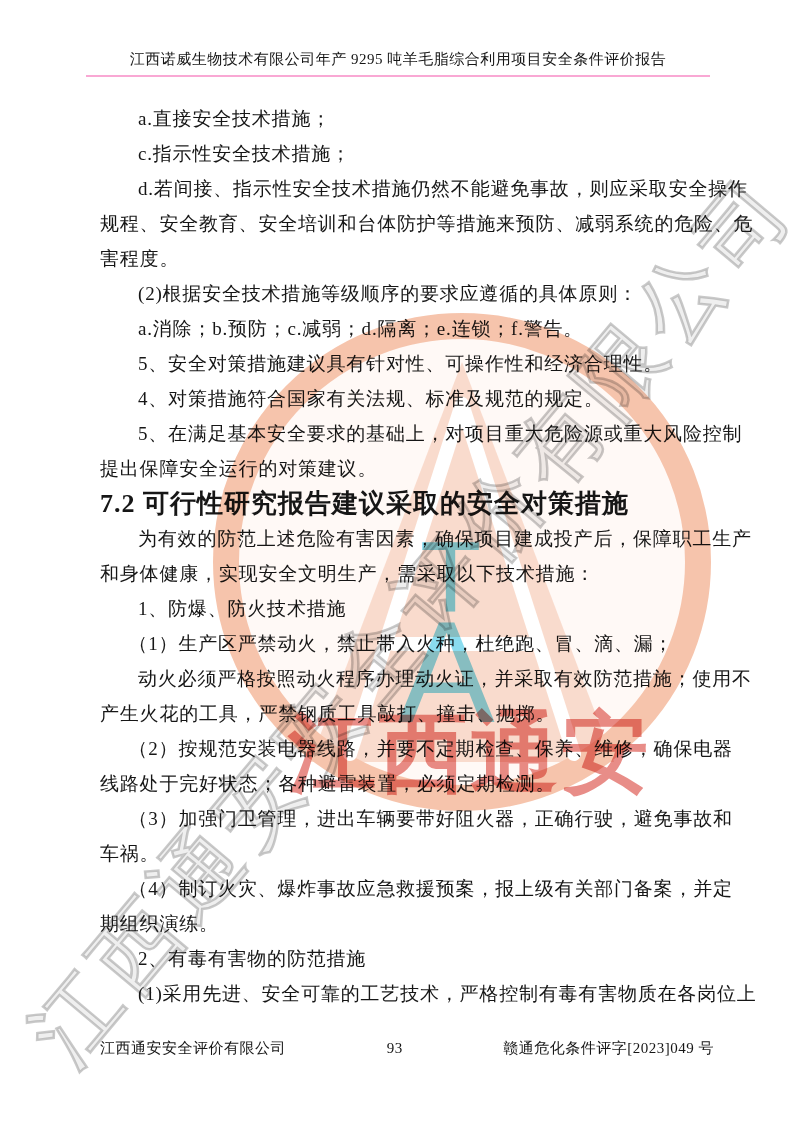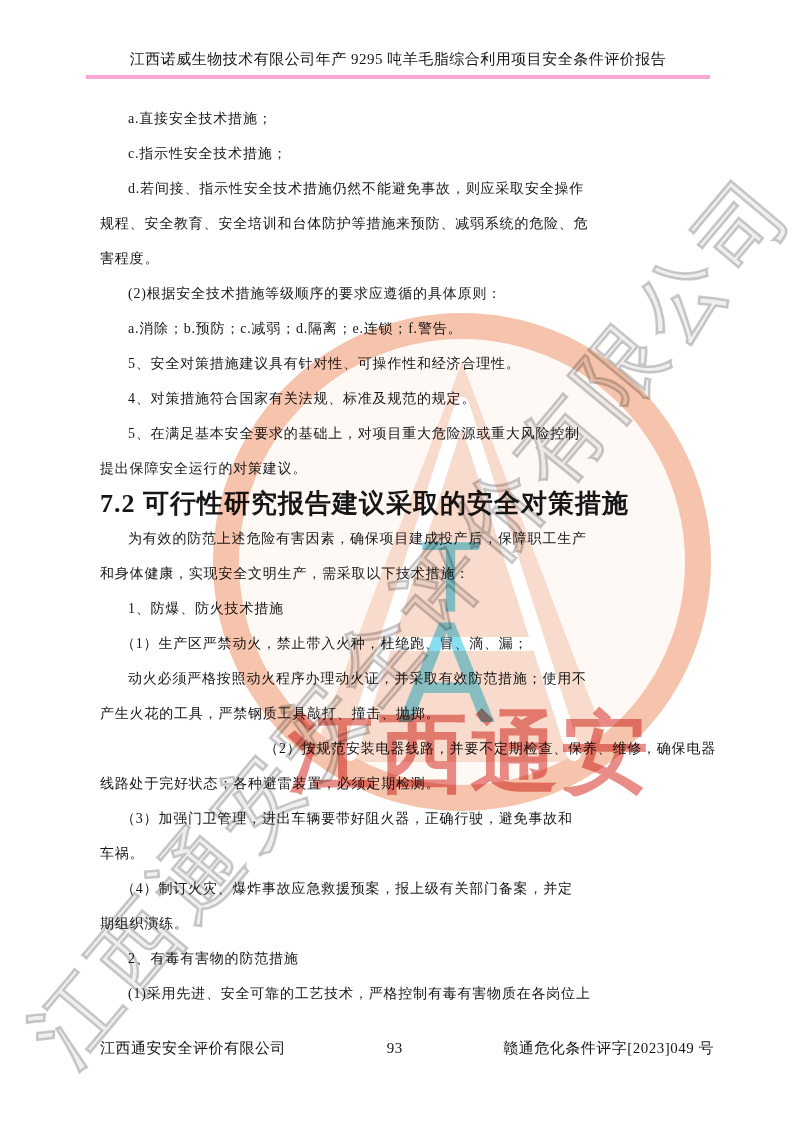--- a/index.html
+++ b/index.html
@@ -5,26 +5,26 @@
   html,body { margin:0; padding:0; background:#e8e8e8; }
   .page {
     position:relative; width:794px; height:1123px; margin:0 auto;
     background:#ffffff; overflow:hidden;
     font-family:"Liberation Serif","DejaVu Serif",serif; color:#161616;
   }
   
   .header {
     position:absolute; top:50px; left:86px; width:624px;
     text-align:center; font-size:15px; letter-spacing:0.5px;
-    padding-bottom:6px; border-bottom:4px solid #f9a8d4; white-space:nowrap;
+    padding-bottom:6px; border-bottom:2px solid #f9a8d4; white-space:nowrap;
   }
   
   .body-text { position:absolute; top:101px; left:100px; width:616px; z-index:2; }
   .line {
-    height:35px; line-height:35px; font-size:14px;
+    height:35px; line-height:35px; font-size:19px;
     white-space:nowrap; letter-spacing:0.8px; overflow:visible;
   }
   .line.heading { font-weight:bold; font-size:26px; letter-spacing:1px; }
   
   .footer {
     position:absolute; top:1039px; left:100px; width:614px; z-index:2;
     display:flex; justify-content:space-between; align-items:baseline;
     font-size:15px; letter-spacing:0.5px;
   }
   .footer .page-num { font-size:15px; }

